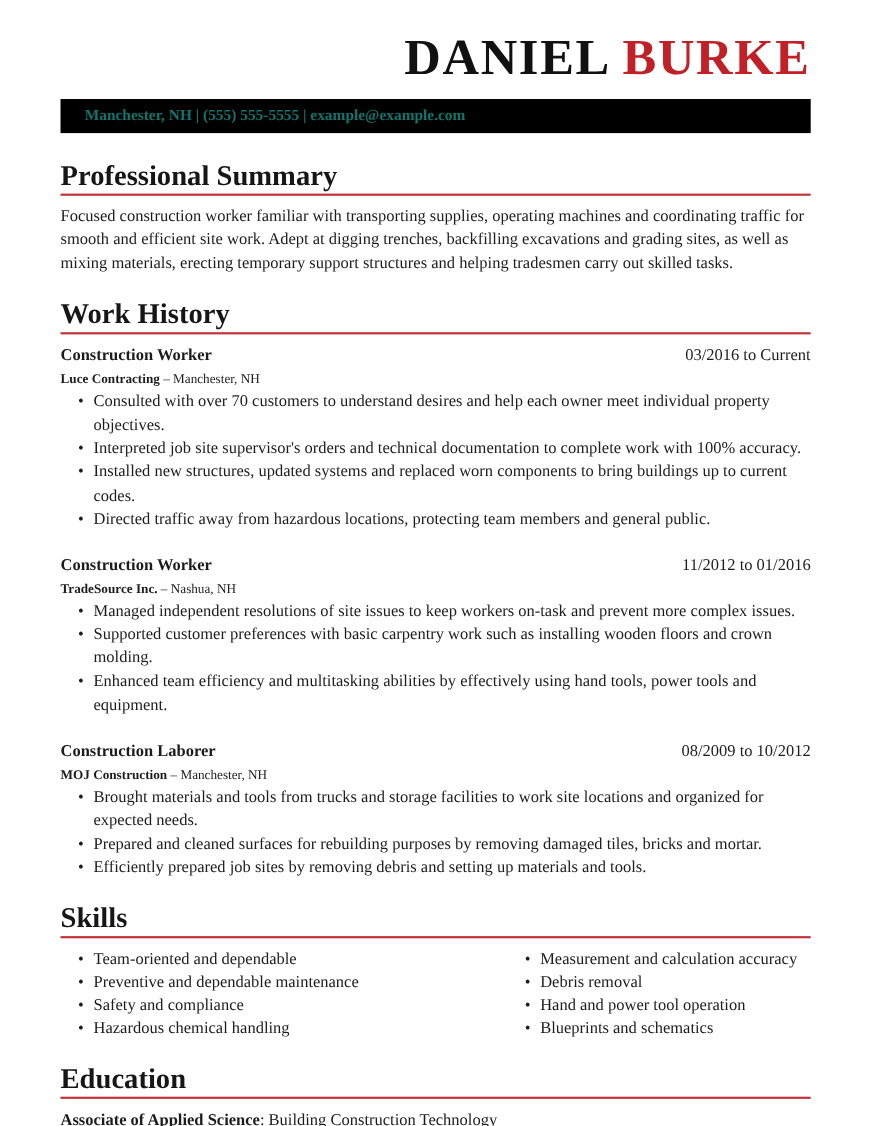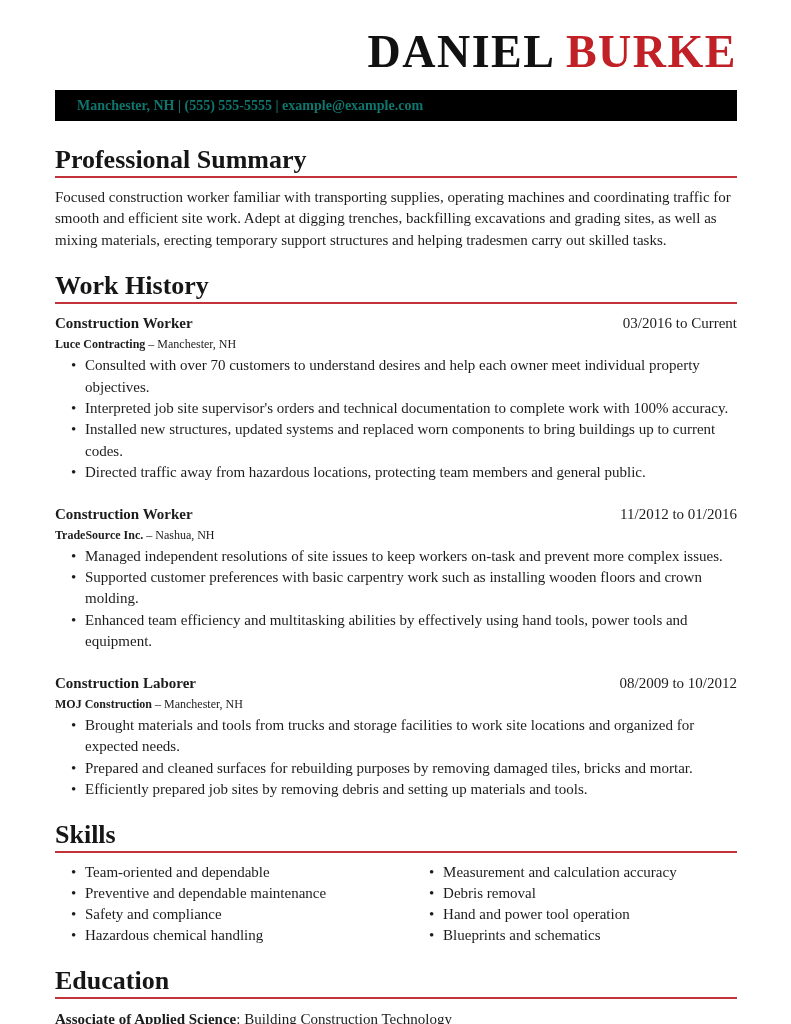--- a/index.html
+++ b/index.html
@@ -81,21 +81,21 @@
     padding-left:30px;
     line-height:21.4px;
   }
   ul.bullets li::before{
     content:"\2022";
     position:absolute;
     left:16px;
     top:0;
   }
   
-  .skills-cols{display:flex;}
+  .skills-cols{display:flex;gap:48px;}
   .skills-cols ul.bullets{flex:0 0 52.5%;}
   .skills-cols ul.bullets li{line-height:20.8px;}
   
   .edu-line{font-size:15px;line-height:22px;}
   .edu-line .b{font-weight:bold;}
 </style>
 </head>
 <body>
 
 <div class="page">

